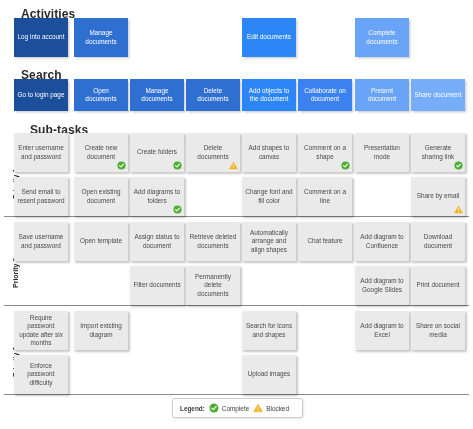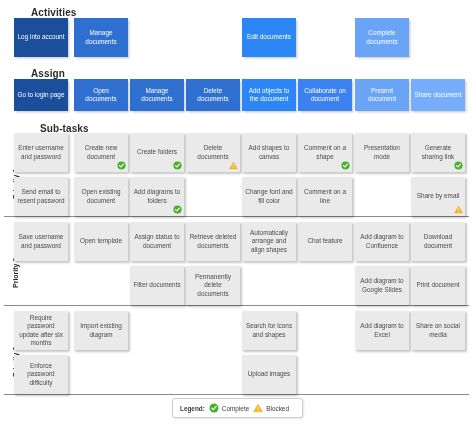--- a/index.html
+++ b/index.html
@@ -9,25 +9,24 @@
     font-family:"Liberation Sans", sans-serif;
     color:#3c3c3c;
     overflow:hidden;
     position:relative;
   }
   .board{position:absolute;left:0;top:0;width:473px;height:429px;}
 
   
   .heading{
     position:absolute;
-    font-size:10px;
+    font-size:12px;
     font-weight:bold;
     color:#2b2b2b;
     letter-spacing:.1px;
-    margin-left:10px;
   }
   #h-activities{left:21px;top:7px;}
   #h-tasks{left:21px;top:68px;}
   #h-subtasks{left:21px;top:123px;padding-left:9px;}
 
   
   .card{
     position:absolute;
     box-sizing:border-box;
     display:flex;
@@ -98,21 +97,21 @@
   .legend b{font-weight:bold;}
   .legend .li{display:flex;align-items:center;gap:3px;}
   .legend .gl{width:10px;height:10px;display:block;}
 </style>
 </head>
 <body>
 
 <div class="board">
 
   <div class="heading" id="h-activities">Activities</div>
-  <div class="heading" id="h-tasks">Assign</div>
+  <div class="heading" id="h-tasks">Search</div>
   <div class="heading" id="h-subtasks">Sub-tasks</div>
 
   <div id="activities-layer">
       <div class="card blue c-navy" style="left: 14px; top: 18px; width: 54px; height: 39px;">
         <span>Log into account</span>
       </div>
       <div class="card blue c-blue" style="left: 74px; top: 18px; width: 54px; height: 39px;">
         <span>Manage documents</span>
       </div>
       <div class="card blue c-bright" style="left: 242px; top: 18px; width: 54px; height: 39px;">

